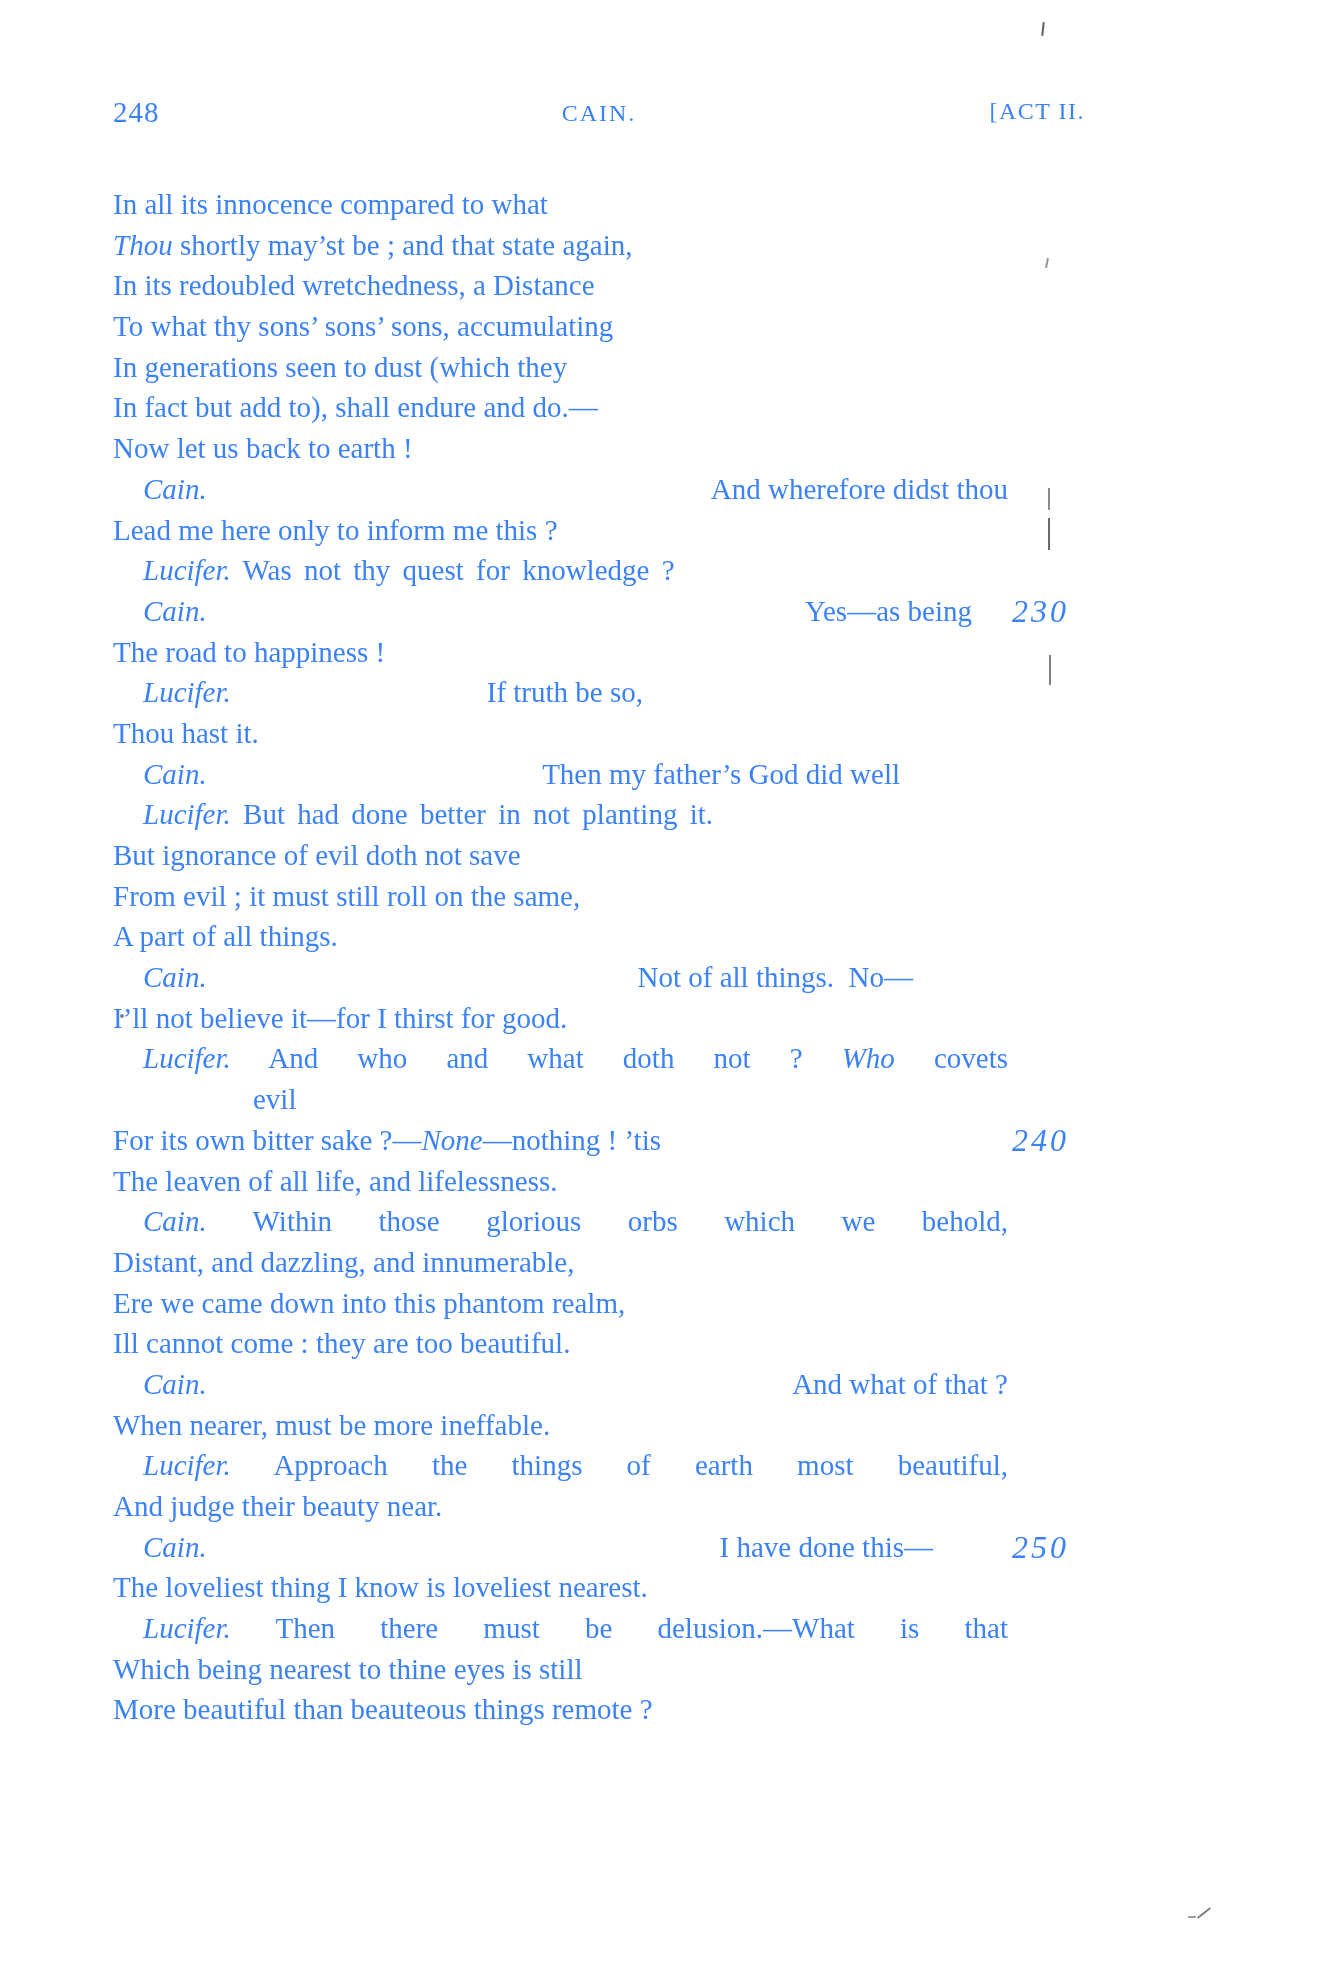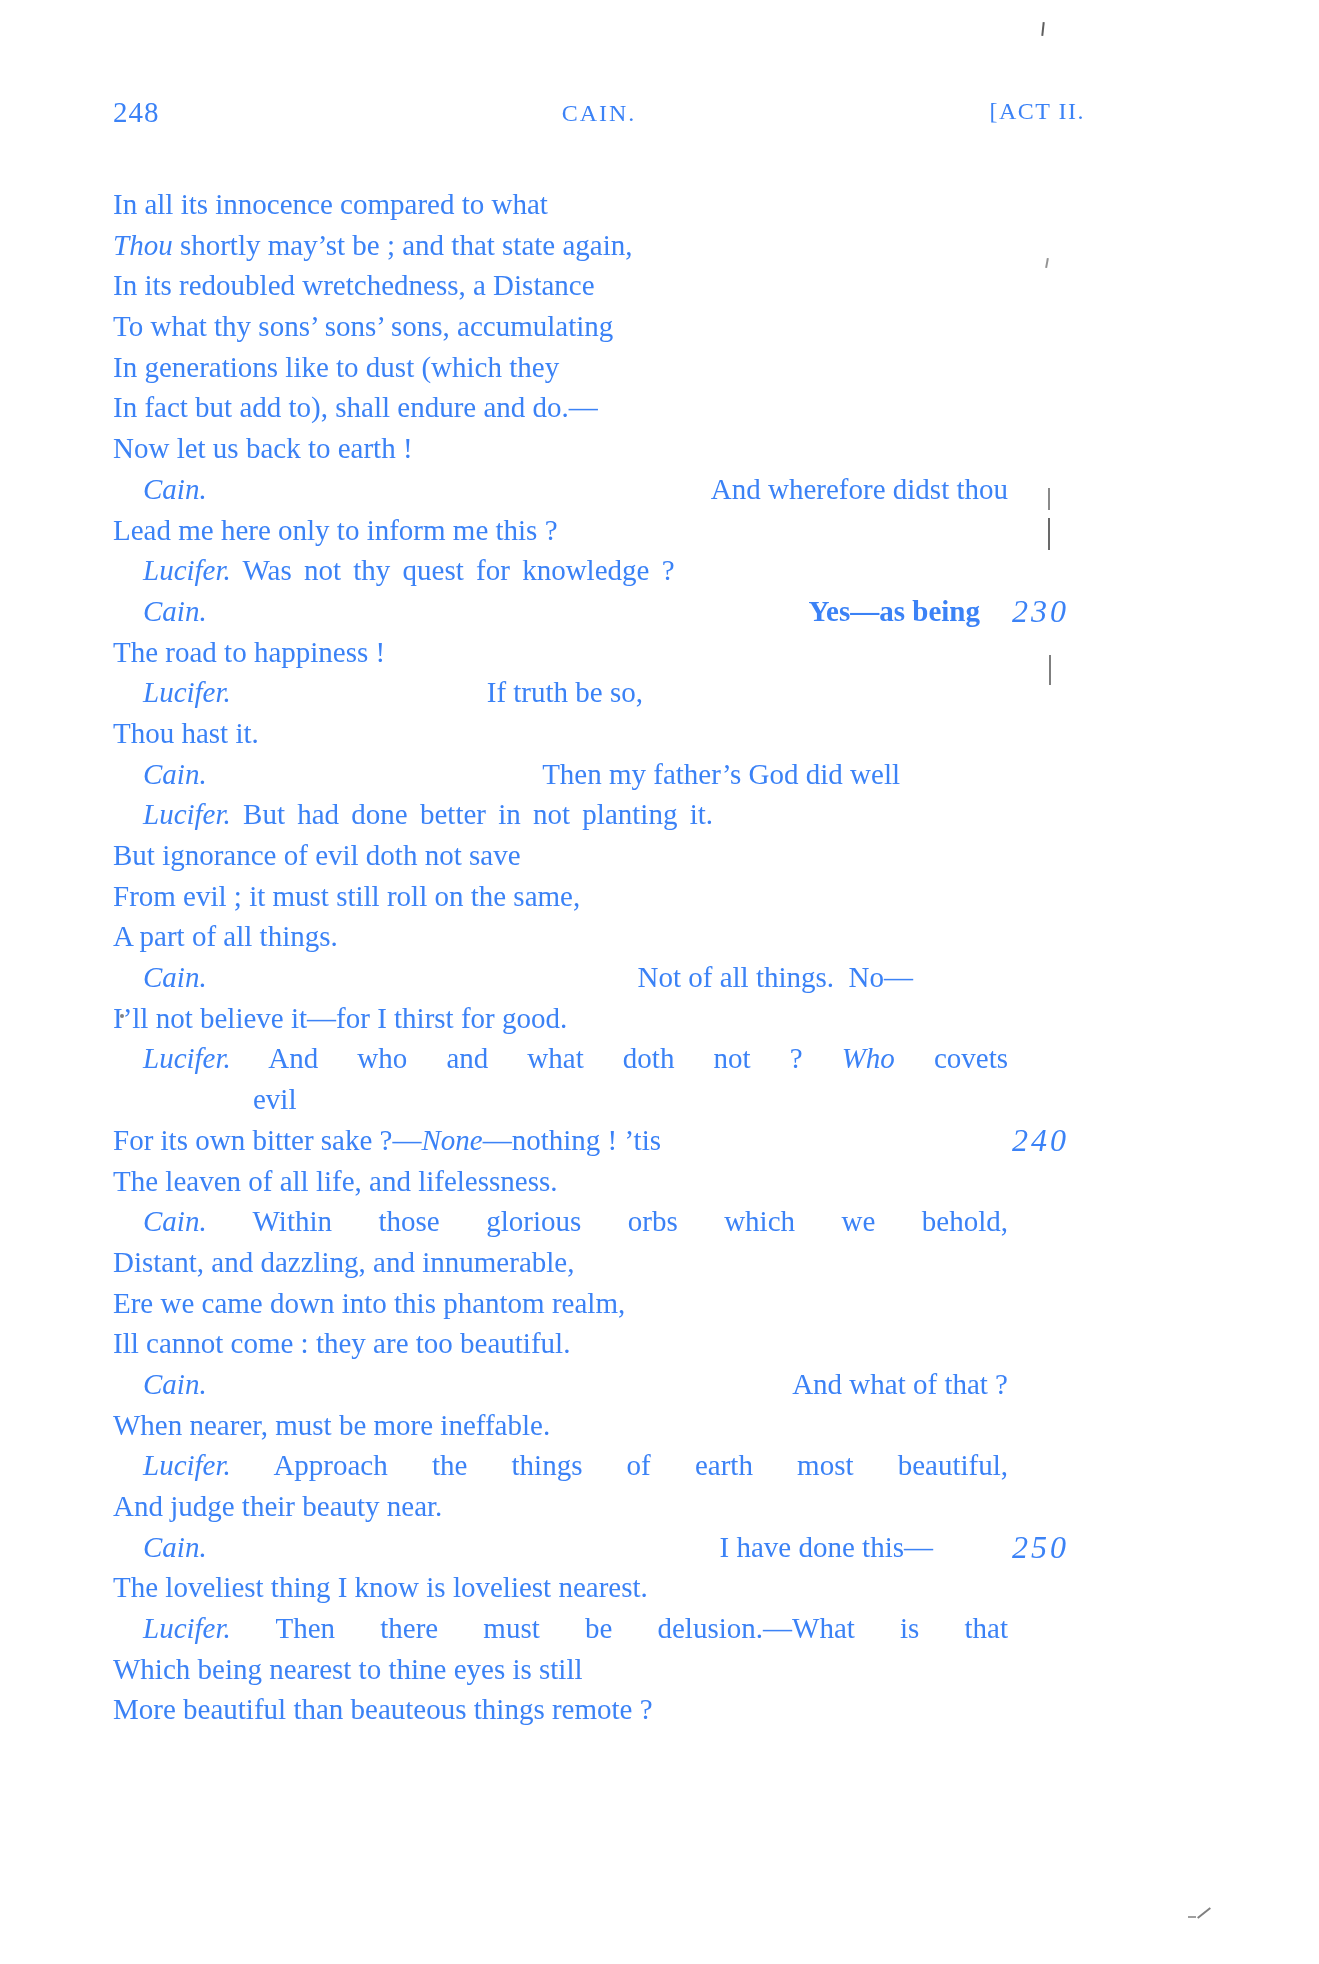--- a/index.html
+++ b/index.html
@@ -19,21 +19,21 @@
   .actlabel{position:absolute;right:0;top:2px;font-size:24px;letter-spacing:1.5px;}
   
   .body{position:absolute;left:113px;top:184px;width:895px;font-size:29px;line-height:40.7px;}
   .vline{position:relative;height:40.7px;white-space:pre-wrap;}
   .vflex{display:flex;}
   .sp{font-style:italic;padding-left:30px;}
   .em{font-style:italic;}
   .pl30{padding-left:30px;}
   .indent2{padding-left:140px;}
   .cont{margin-left:auto;}
-  .mr28{margin-right:28px;font-weight:bold;}
+  .mr28{margin-right:36px;}
   .mr365{margin-right:365px;}
   .mr120{margin-right:108px;}
   .mr95{margin-right:95px;}
   .mr75{margin-right:75px;}
   .just{text-align:justify;text-align-last:justify;white-space:normal;}
   .ws{word-spacing:5px;}
   .num{position:absolute;left:899px;top:0;font-size:32px;letter-spacing:3px;font-style:italic;}
   
   .art{position:absolute;background:#2a2a2a;}
 </style>
@@ -46,21 +46,21 @@
     <span class="pageno">248</span>
     <span class="runtitle">CAIN.</span>
     <span class="actlabel">[ACT II.</span>
   </div>
 
   <div class="body">
     <div class="vline"><span>In all its innocence compared to what</span></div>
     <div class="vline"><span class="em">Thou</span><span> shortly may’st be ; and that state again,</span></div>
     <div class="vline"><span>In its redoubled wretchedness, a Distance</span></div>
     <div class="vline"><span>To what thy sons’ sons’ sons, accumulating</span></div>
-    <div class="vline"><span>In generations like to dust (which they</span></div>
+    <div class="vline"><span>In generations seen to dust (which they</span></div>
     <div class="vline"><span>In fact but add to), shall endure and do.—</span></div>
     <div class="vline"><span>Now let us back to earth !</span></div>
     <div class="vline vflex"><span class="sp">Cain.</span><span class="cont">And wherefore didst thou</span></div>
     <div class="vline"><span>Lead me here only to inform me this ?</span></div>
     <div class="vline pl30 ws"><span class="em">Lucifer.</span><span> Was not thy quest for knowledge ?</span></div>
     <div class="vline vflex"><span class="sp">Cain.</span><span class="cont mr28">Yes—as being</span><span class="num">230</span></div>
     <div class="vline"><span>The road to happiness !</span></div>
     <div class="vline vflex"><span class="sp">Lucifer.</span><span class="cont mr365">If truth be so,</span></div>
     <div class="vline"><span>Thou hast it.</span></div>
     <div class="vline vflex"><span class="sp">Cain.</span><span class="cont mr120">Then my father’s God did well</span></div>

